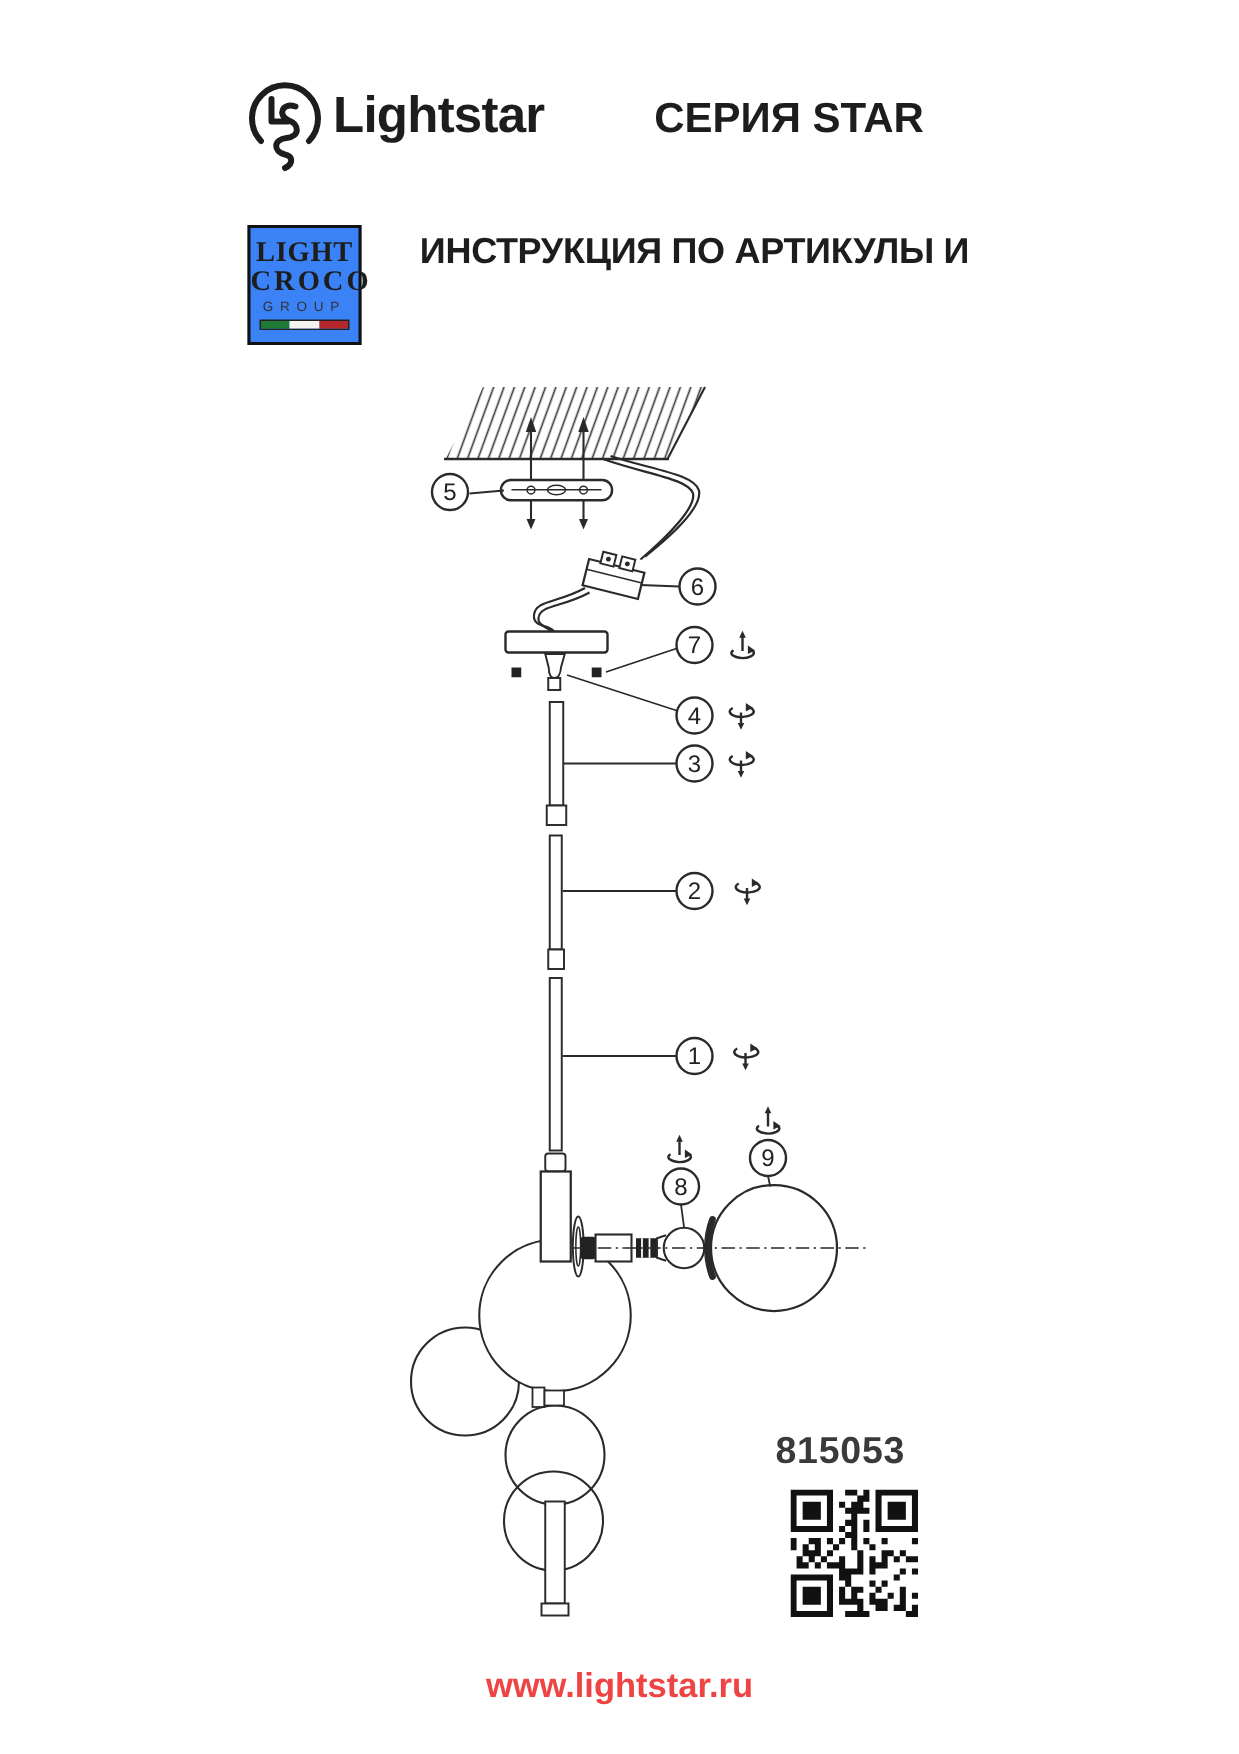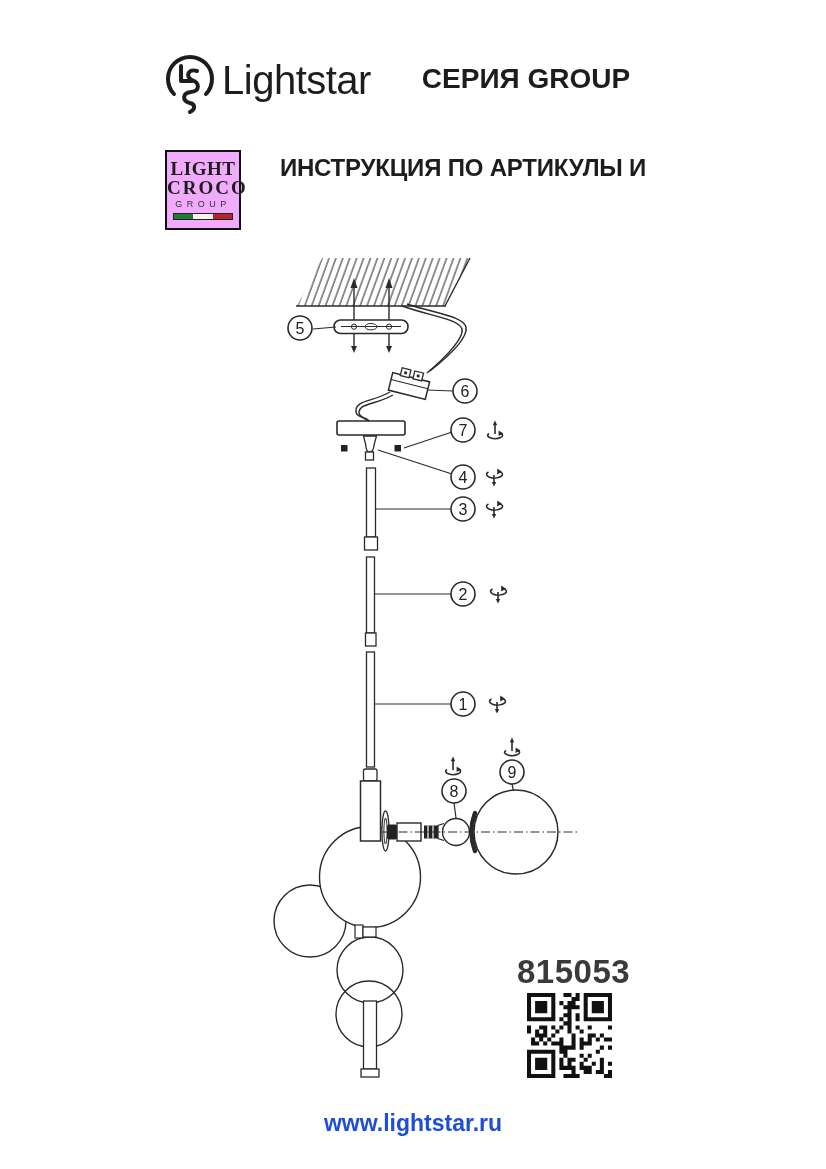--- a/index.html
+++ b/index.html
@@ -1,54 +1,54 @@
 <!DOCTYPE html>
 <html><head>
 <meta charset="utf-8">
 <style>
   html,body{margin:0;padding:0;background:#fff;}
   .page{position:relative;width:826px;height:1169px;background:#ffffff;
         font-family:"Liberation Sans",sans-serif;color:#1d1d1b;overflow:hidden;}
   .abs{position:absolute;}
-  .brand-word{left:222px;top:58px;font-size:40px;font-weight:normal;letter-spacing:-0.5px;color:#1d1d1b;}
+  .brand-word{left:222px;top:58px;font-size:34px;font-weight:bold;letter-spacing:-0.5px;color:#1d1d1b;}
   .series-block{left:398px;top:63px;width:256px;text-align:center;line-height:1.12;}
   .series-l1{font-size:28px;font-weight:bold;}
   .series-l2{font-size:24px;font-weight:bold;margin-top:1px;}
   .group-logo{left:165px;top:150px;width:76px;height:80px;border:2px solid #111;
-              box-sizing:border-box;text-align:center;background:#f0abfc;}
+              box-sizing:border-box;text-align:center;background:#3b82f6;}
   .gl-l1{font-family:"Liberation Serif",serif;font-weight:bold;font-size:19px;line-height:19px;margin-top:7px;letter-spacing:0.5px;}
   .gl-l2{font-family:"Liberation Serif",serif;font-weight:bold;font-size:19px;line-height:19px;letter-spacing:2px;}
   .gl-l3{font-size:9px;letter-spacing:4.5px;line-height:11px;margin-top:2px;color:#333;}
   .gl-flag{margin:3px auto 0 auto;width:58px;height:5px;border:1px solid #222;display:flex;}
   .gl-flag span{flex:1;height:100%;}
   .title-block{left:258px;top:152px;width:410px;text-align:center;
                font-size:24px;font-weight:bold;line-height:31px;letter-spacing:-0.2px;}
   .diagram{left:0;top:0;width:826px;height:1169px;}
-  .article-number{left:517px;top:953px;width:106px;text-align:center;
-                  font-size:33px;font-weight:bold;color:#3a3a3a;letter-spacing:0.5px;}
+  .article-number{left:517px;top:953px;width:106px;text-align:left;
+                  font-size:25px;font-weight:bold;color:#3a3a3a;letter-spacing:0.5px;}
   .qr{left:527px;top:993px;width:85px;height:85px;}
-  .website{left:263px;top:1110px;width:300px;text-align:center;font-size:23px;font-weight:bold;color:#1d4ed8;}
+  .website{left:263px;top:1110px;width:300px;text-align:center;font-size:23px;font-weight:bold;color:#ef4444;}
   svg text.co{font-family:"Liberation Sans",sans-serif;font-size:16px;fill:#222;}
 </style>
 </head>
 <body>
 
 <div class="page">
 
   <svg class="abs" style="left:161px;top:50px" width="58" height="70" viewBox="0 0 58 70">
     <g fill="none" stroke="#1d1d1b" stroke-width="4" stroke-linecap="round" stroke-linejoin="round">
       <path d="M 13,44 A 22,22 0 1 1 45,44"></path>
       <path d="M 20,16 L 20,31 L 31,31"></path>
       <path d="M 36,21 C 27,18 24,27 31,30 C 39,33 39,41 30,42 C 21,43 21,51 29,53 C 34,54 35,59 29,62"></path>
     </g>
   </svg>
   <div class="abs brand-word">Lightstar</div>
 
   <div class="abs series-block">
-    <div class="series-l1">СЕРИЯ GROUP</div>
+    <div class="series-l1">СЕРИЯ STAR</div>
   </div>
 
   <div class="abs group-logo">
     <div class="gl-l1">LIGHT</div>
     <div class="gl-l2">CROCO</div>
     <div class="gl-l3">GROUP</div>
     <div class="gl-flag">
       <span style="background:#1e7a34"></span>
         <span style="background:#f5f5f0"></span>
         <span style="background:#b3262a"></span>

